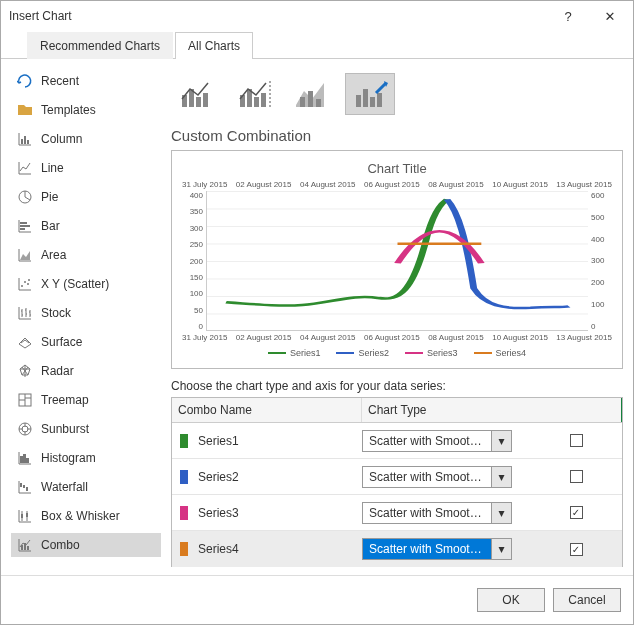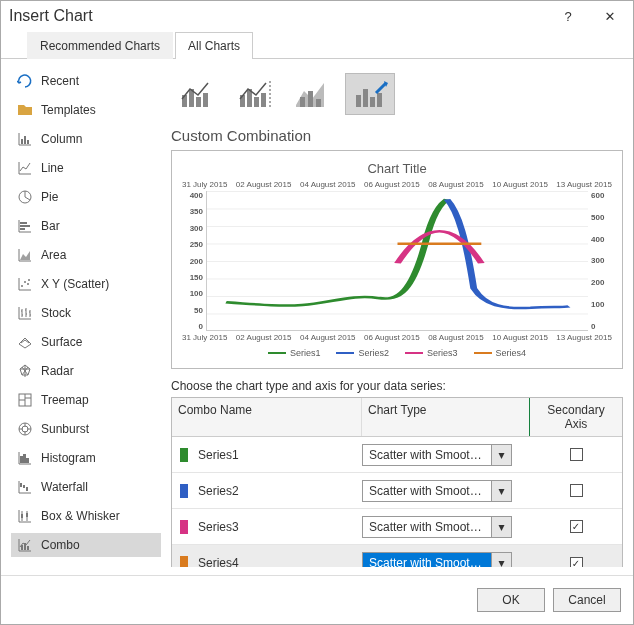--- a/index.html
+++ b/index.html
@@ -1,19 +1,19 @@
 <!DOCTYPE html>
 <html><head>
 <meta charset="utf-8">
 <style>
 * { box-sizing: border-box; margin: 0; padding: 0; }
 body { font-family: "Segoe UI", Tahoma, sans-serif; font-size: 12px; background: #fff; color: #333; }
 .dialog { width: 634px; height: 625px; border: 1px solid #aaa; background: #fff; display: flex; flex-direction: column; }
 .titlebar { height: 30px; display: flex; align-items: center; justify-content: space-between; padding: 0 8px; }
-.titlebar .title { font-size: 16px; color: #333; }
+.titlebar .title { font-size: 12px; color: #333; }
 .titlebar .controls { display: flex; gap: 12px; }
 .titlebar .ctrl { width: 30px; height: 20px; display: flex; align-items: center; justify-content: center; font-size: 13px; color: #333; }
 .tabs { display: flex; padding-left: 26px; border-bottom: 1px solid #ccc; }
 .tab { padding: 6px 12px; border: 1px solid transparent; border-bottom: none; background: #f0f0f0; margin-right: 2px; position: relative; top: 1px; color: #333; }
 .tab.active { background: #fff; border-color: #ccc; }
 .body { display: flex; flex: 1; overflow: hidden; padding: 10px 10px 8px 10px; gap: 10px; }
 .sidebar { width: 150px; display: flex; flex-direction: column; gap: 5px; }
 .side-item { display: flex; align-items: center; gap: 8px; padding: 4px 6px; color: #333; cursor: default; }
 .side-item.selected { background: #d8d8d8; }
 .side-icon { width: 16px; height: 16px; display: flex; align-items: center; justify-content: center; color: #777; }
@@ -21,21 +21,21 @@
 .side-icon.blue { color: #1a6fc4; }
 .main { flex: 1; display: flex; flex-direction: column; }
 .type-row { display: flex; gap: 8px; padding: 4px 0 12px 0; }
 .type-btn { width: 50px; height: 42px; border: 1px solid transparent; display: flex; align-items: center; justify-content: center; }
 .type-btn.selected { background: #d8d8d8; border-color: #bbb; }
 .section-title { font-size: 15px; color: #505050; margin-bottom: 6px; }
 .chart-box { border: 1px solid #bbb; padding: 10px; background: #fff; }
 .ch-title { text-align: center; font-size: 13px; color: #595959; margin-bottom: 4px; }
 .top-dates, .bot-dates { display: flex; justify-content: space-between; font-size: 8px; color: #595959; margin-bottom: 2px; }
 .bot-dates { margin-top: 2px; }
-.plot { display: flex; height: 140px; font-weight: bold; }
+.plot { display: flex; height: 140px; }
 .ylabels-left, .ylabels-right { display: flex; flex-direction: column; justify-content: space-between; font-size: 8px; color: #595959; }
 .ylabels-left { width: 24px; text-align: right; padding-right: 3px; }
 .ylabels-right { width: 24px; text-align: left; padding-left: 3px; }
 .plot-area { flex: 1; border-left: 1px solid #ccc; border-bottom: 1px solid #ccc; position: relative; background-image: linear-gradient(#eee 1px, transparent 1px); background-size: 100% 17.5px; }
 .plot-area svg { position: absolute; inset: 0; width: 100%; height: 100%; }
 .legend { display: flex; justify-content: center; gap: 16px; margin-top: 6px; }
 .leg { display: flex; align-items: center; gap: 4px; font-size: 9px; color: #595959; }
 .leg-line { width: 18px; height: 2px; }
 .instr { margin-top: 10px; color: #333; }
 .grid { border: 1px solid #bbb; margin-top: 4px; }
@@ -360,21 +360,20 @@
             </div>
         </div>
       </div>
 
       <div class="instr">Choose the chart type and axis for your data series:</div>
 
       <div class="grid">
         <div class="grid-head">
           <div class="gh-name">Combo Name</div>
           <div class="gh-type">Chart Type</div>
-          <div class="gh-sec">Secondary Axis</div>
         </div>
         <div class="grid-row">
           <div class="gc-name">
               <span class="swatch" style="background:#2e8b2e"></span>
               <span>Series1</span>
             </div>
           <div class="gc-type">
               <div class="dd">
                 <div class="dd-text">Scatter with Smooth ...</div>
                 <div class="dd-btn">▾</div>

